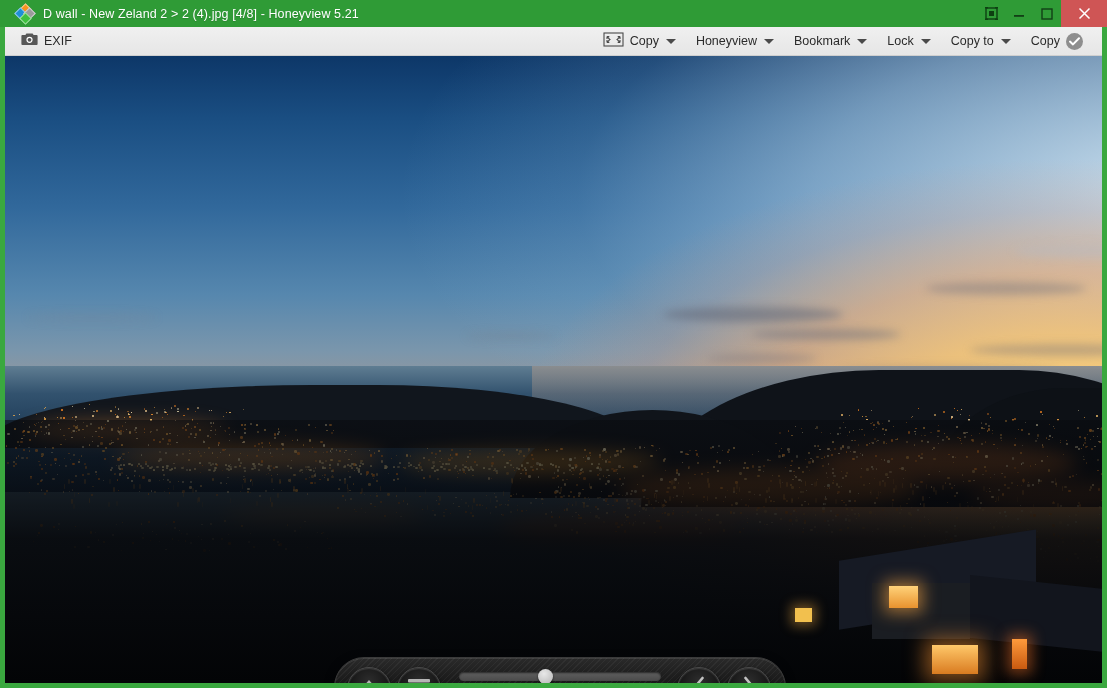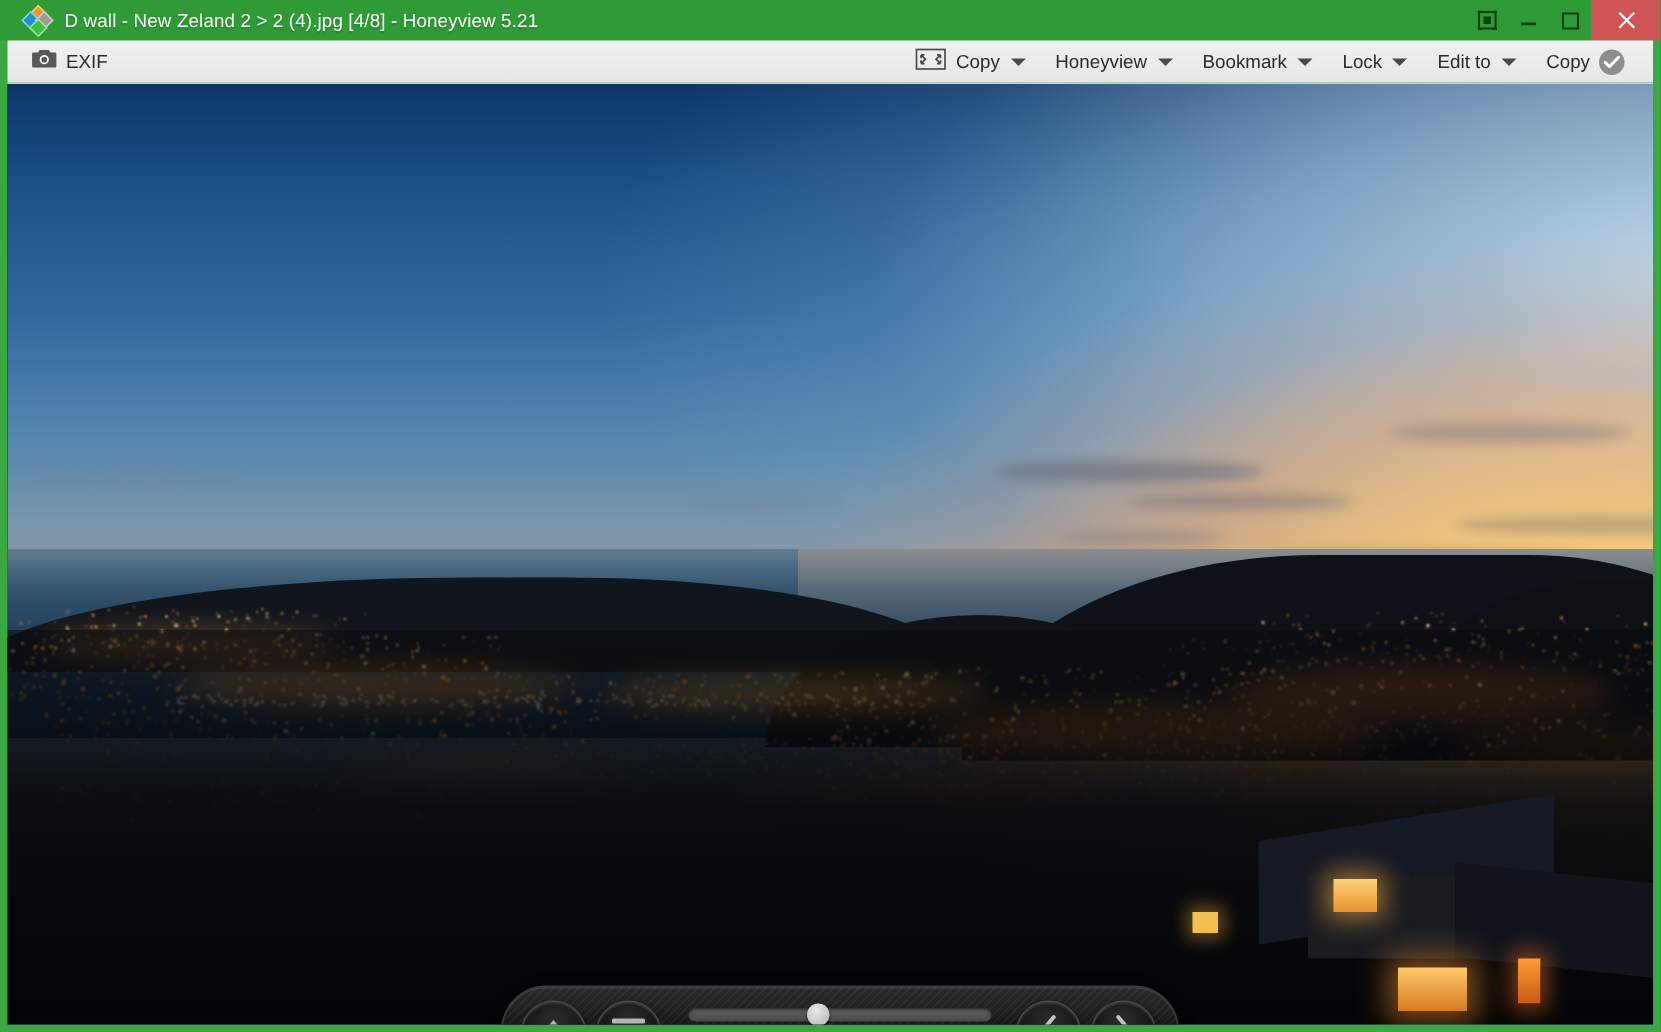--- a/index.html
+++ b/index.html
@@ -221,21 +221,21 @@
       </div>
       <div class="tb-item">
         <span>Bookmark</span>
         <span class="caret"></span>
       </div>
       <div class="tb-item">
         <span>Lock</span>
         <span class="caret"></span>
       </div>
       <div class="tb-item">
-        <span>Edit to</span>
+        <span>Copy to</span>
         <span class="caret"></span>
       </div>
       <div class="tb-item">
         <span>Copy</span>
         <span class="lock-check">
           <svg width="11" height="9" viewBox="0 0 11 9">
               <path d="M1 4.6 L4 7.4 L10 1.2" stroke="#ffffff" stroke-width="2" fill="none" stroke-linecap="round" stroke-linejoin="round"></path>
             </svg>
         </span>
       </div>

